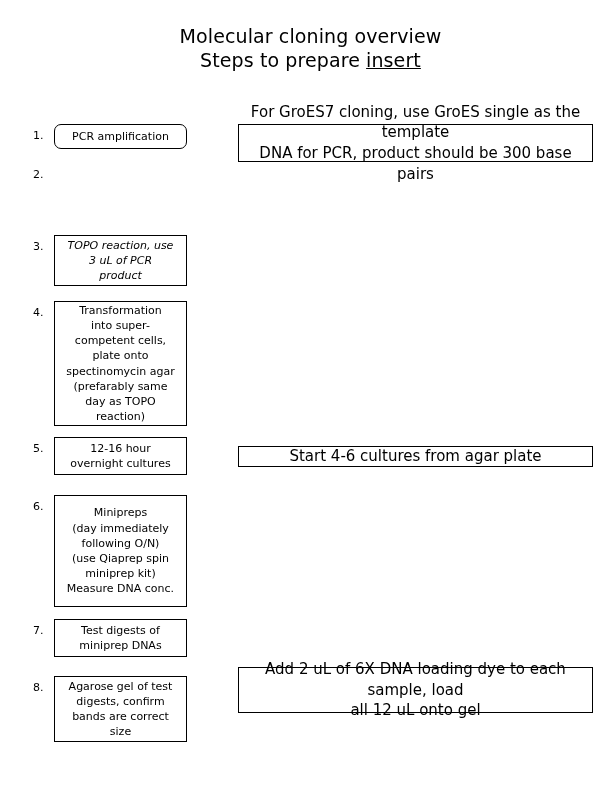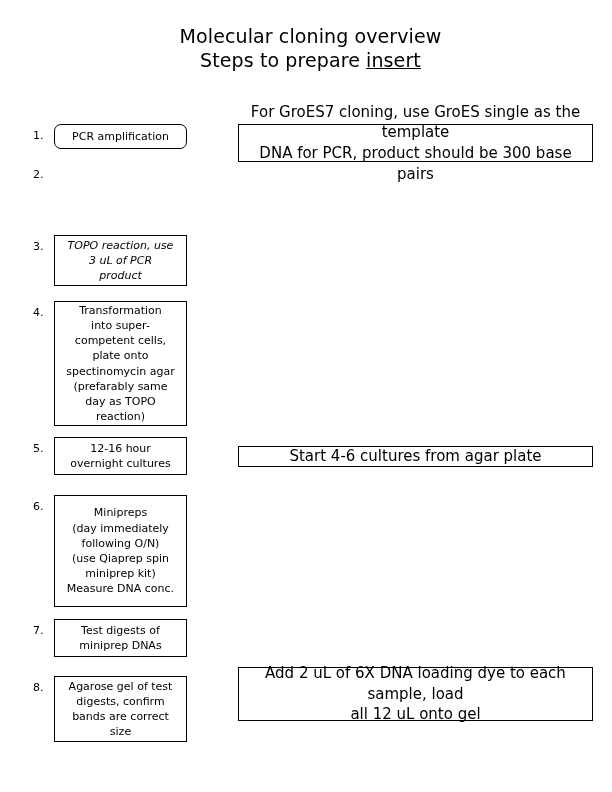--- a/index.html
+++ b/index.html
@@ -149,17 +149,17 @@
 bands are correct
 size</div>
     </div>
     <div class="note-box" style="top: 124px; height: 38px;">
       <div class="txt">For GroES7 cloning, use GroES single as the template
 DNA for PCR, product should be 300 base pairs</div>
     </div>
     <div class="note-box" style="top: 446px; height: 21px;">
       <div class="txt">Start 4-6 cultures from agar plate</div>
     </div>
-    <div class="note-box" style="top: 667px; height: 54px;">
+    <div class="note-box" style="top: 667px; height: 46px;">
       <div class="txt">Add 2 uL of 6X DNA loading dye to each sample, load
 all 12 uL onto gel</div>
     </div>
   </div>
 
 </body></html>

